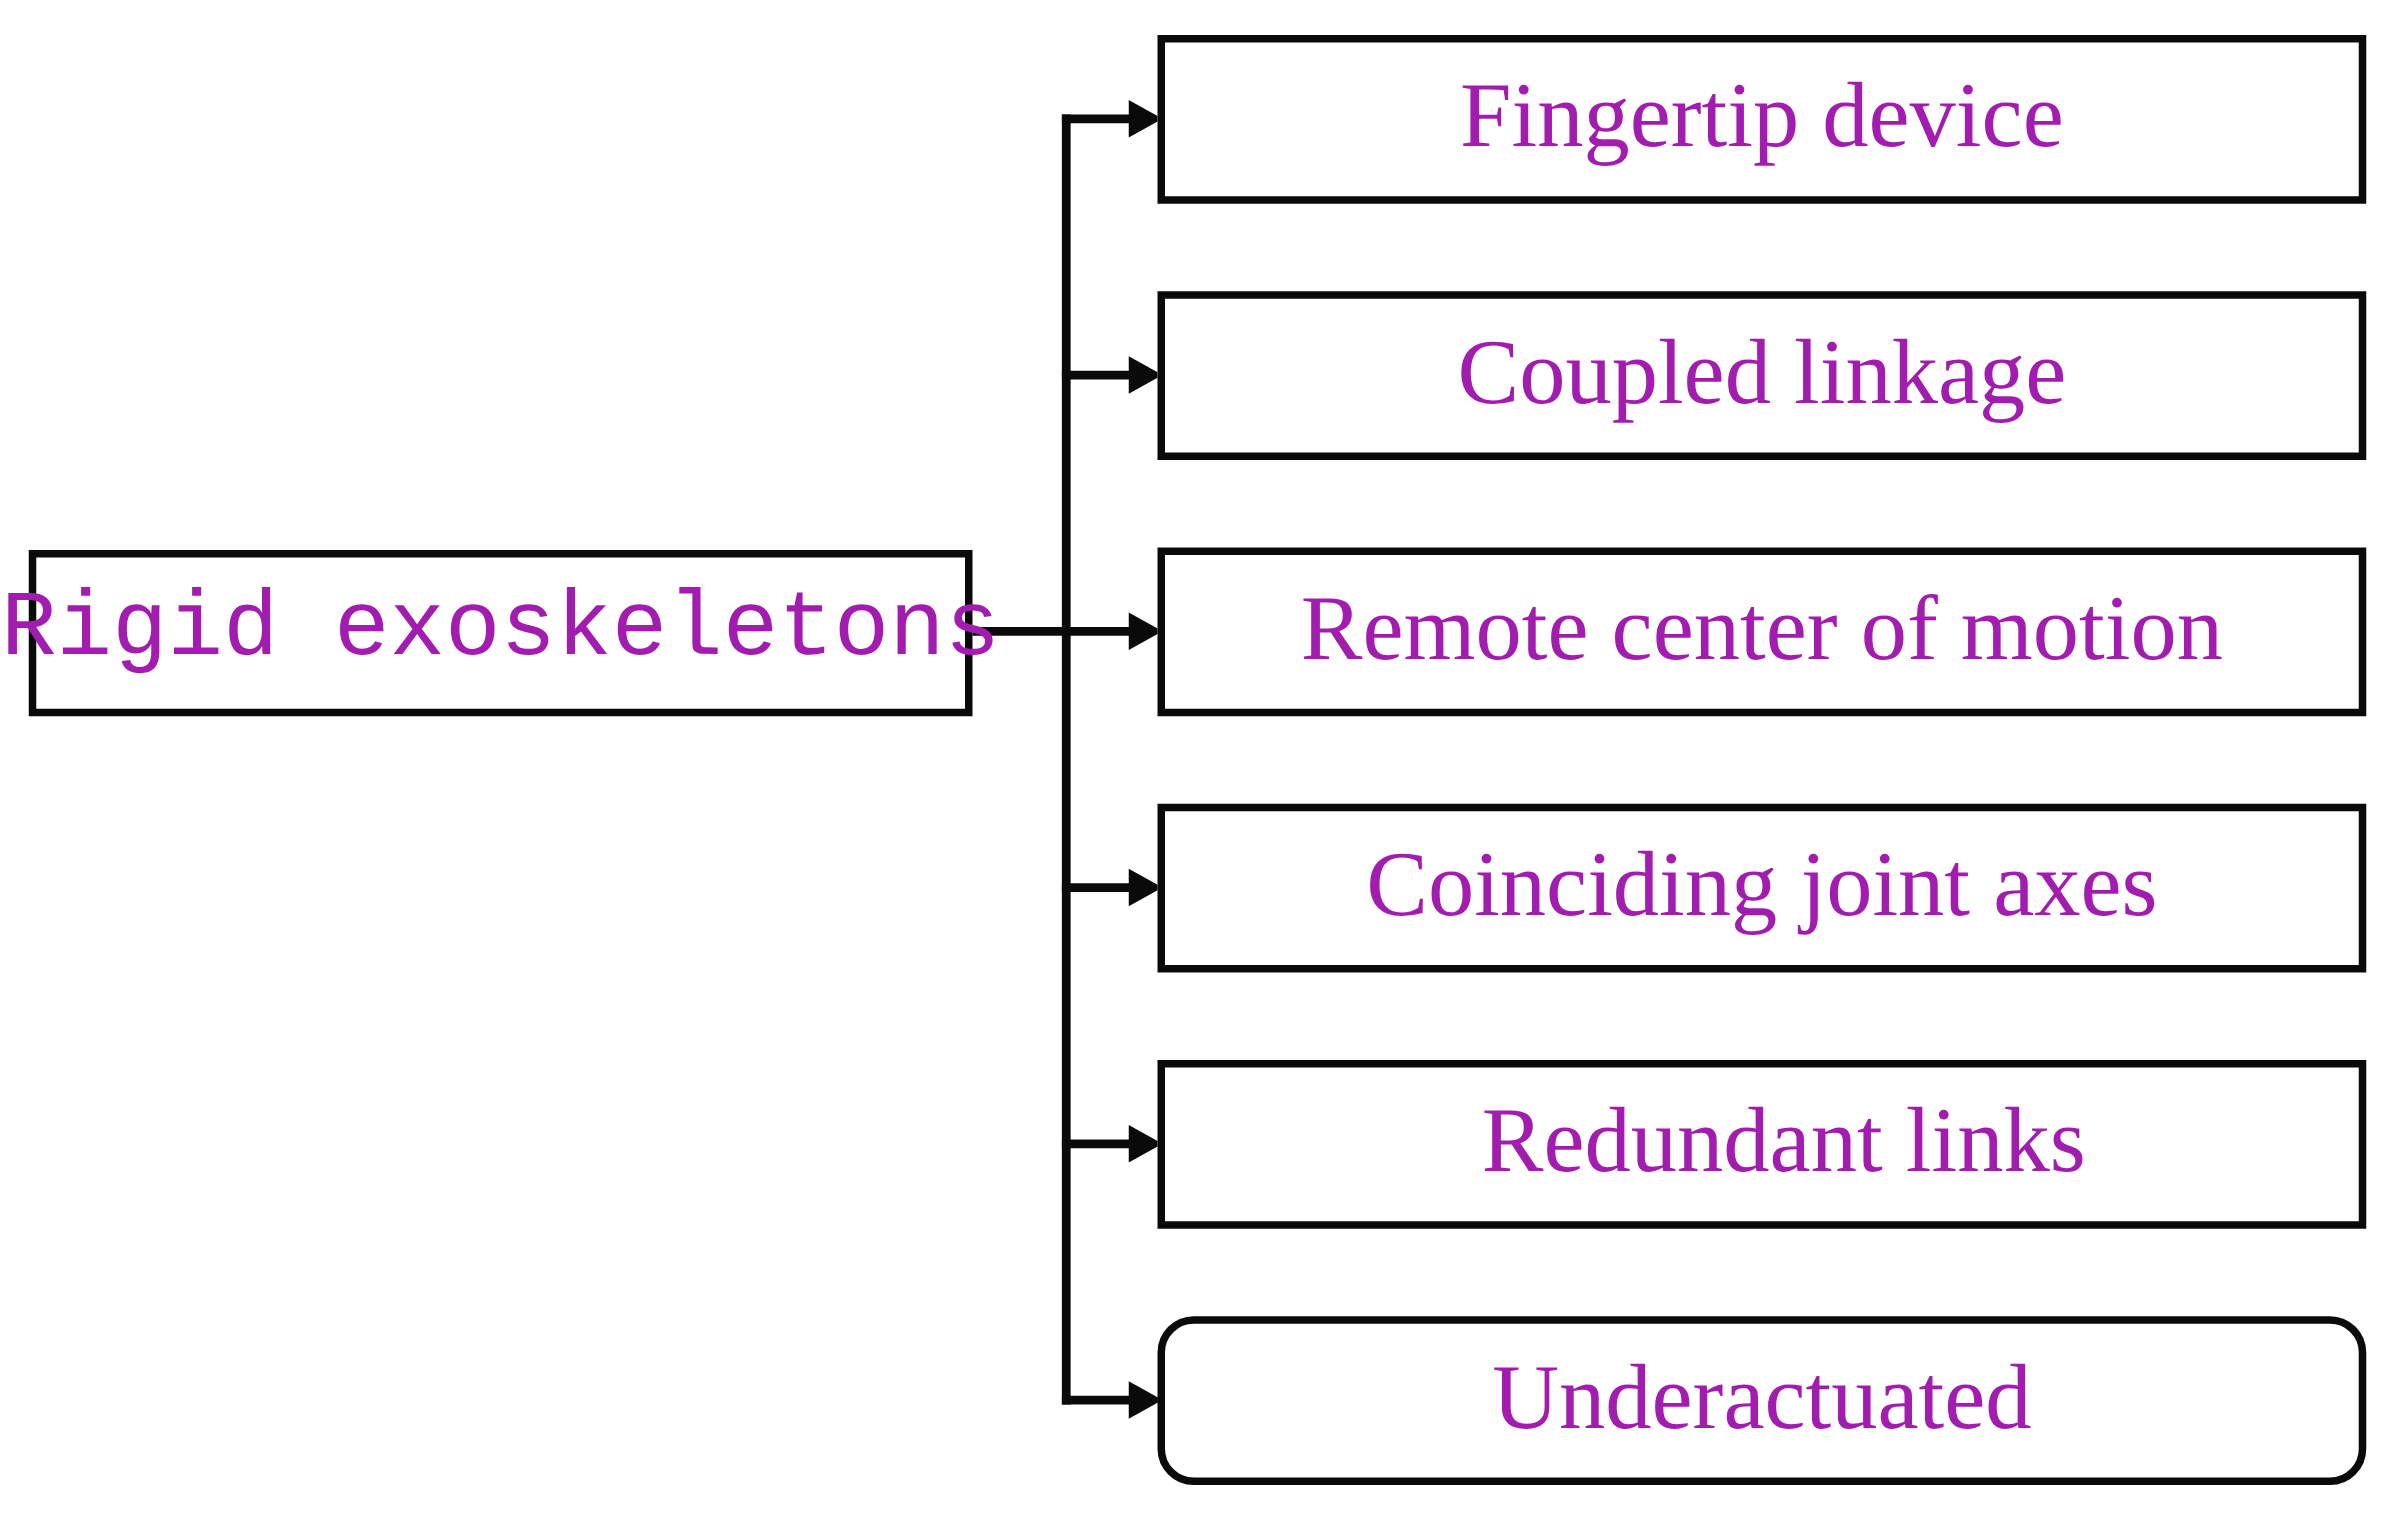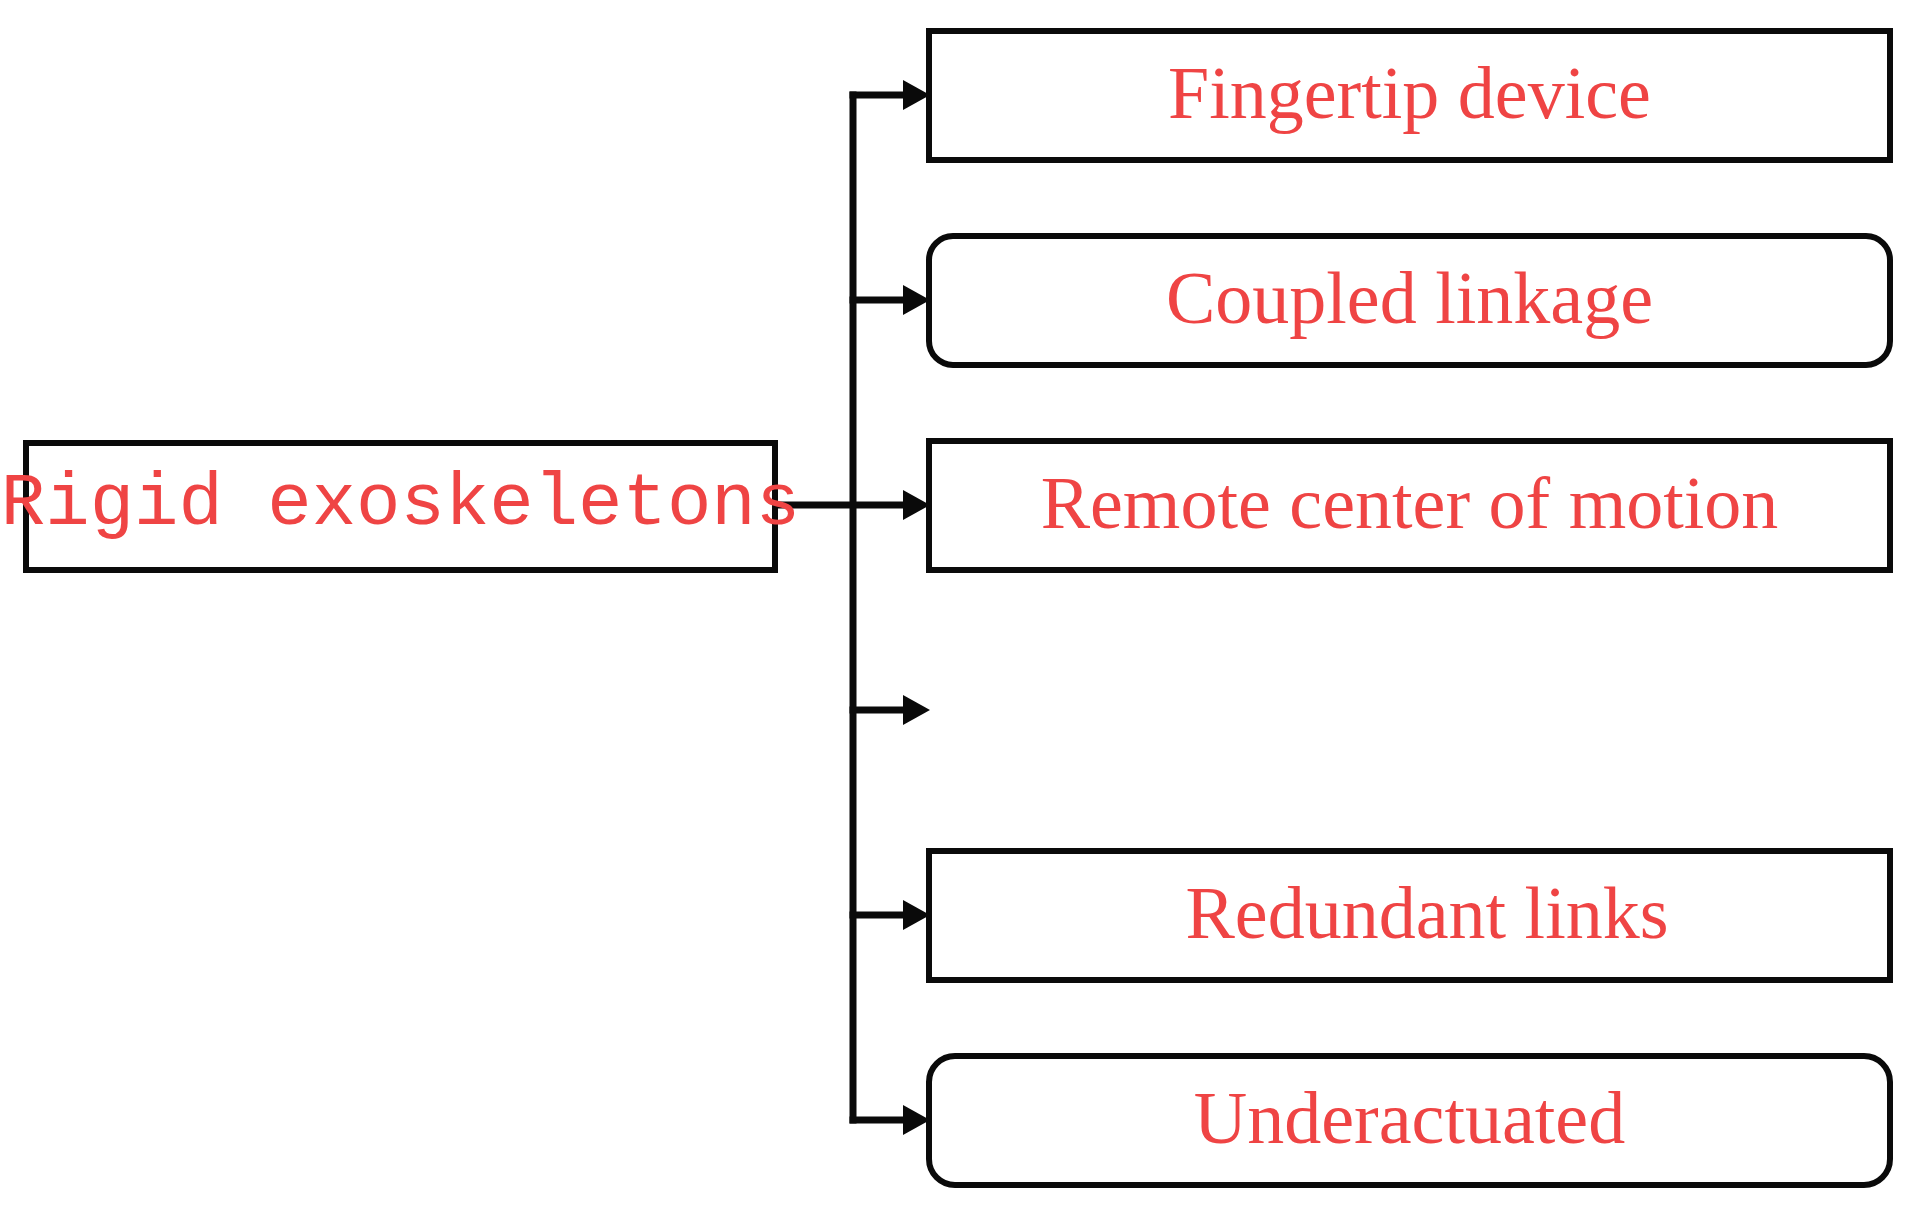--- a/index.html
+++ b/index.html
@@ -24,40 +24,40 @@
   }
   .node {
     position: absolute;
     box-sizing: border-box;
     background: #ffffff;
     border: 6px solid #0a0a0a;
     display: flex;
     align-items: center;
     justify-content: center;
     text-align: center;
-    color: #ef4444;
+    color: #a21caf;
     font-size: 74px;
     line-height: 1;
     white-space: nowrap;
     padding-bottom: 6px;
   }
   .root-node {
     left: 23px;
     top: 440px;
     width: 755px;
     height: 133px;
     font-family: Liberation Mono, monospace;
   }
   .leaf-node {
     left: 926px;
     width: 967px;
     height: 135px;
   }
   .leaf-0 { top: 28px; }
-  .leaf-1 { top: 233px; border-radius: 27px; }
+  .leaf-1 { top: 233px; }
   .leaf-2 { top: 438px; }
   .leaf-3 { top: 643px; }
   .leaf-4 { top: 848px; padding-left: 35px; }
   .leaf-5 { top: 1053px; border-radius: 29px; }
 </style>
 </head>
 <body>
 
 <div class="canvas">
 
@@ -87,20 +87,23 @@
 
   <div class="node leaf-node leaf-0">
     <span>Fingertip device</span>
   </div>
   <div class="node leaf-node leaf-1">
     <span>Coupled linkage</span>
   </div>
   <div class="node leaf-node leaf-2">
     <span>Remote center of motion</span>
   </div>
+  <div class="node leaf-node leaf-3">
+    <span>Coinciding joint axes</span>
+  </div>
   <div class="node leaf-node leaf-4">
     <span>Redundant links</span>
   </div>
   <div class="node leaf-node leaf-5">
     <span>Underactuated</span>
   </div>
 
 </div>
 
 </body></html>

